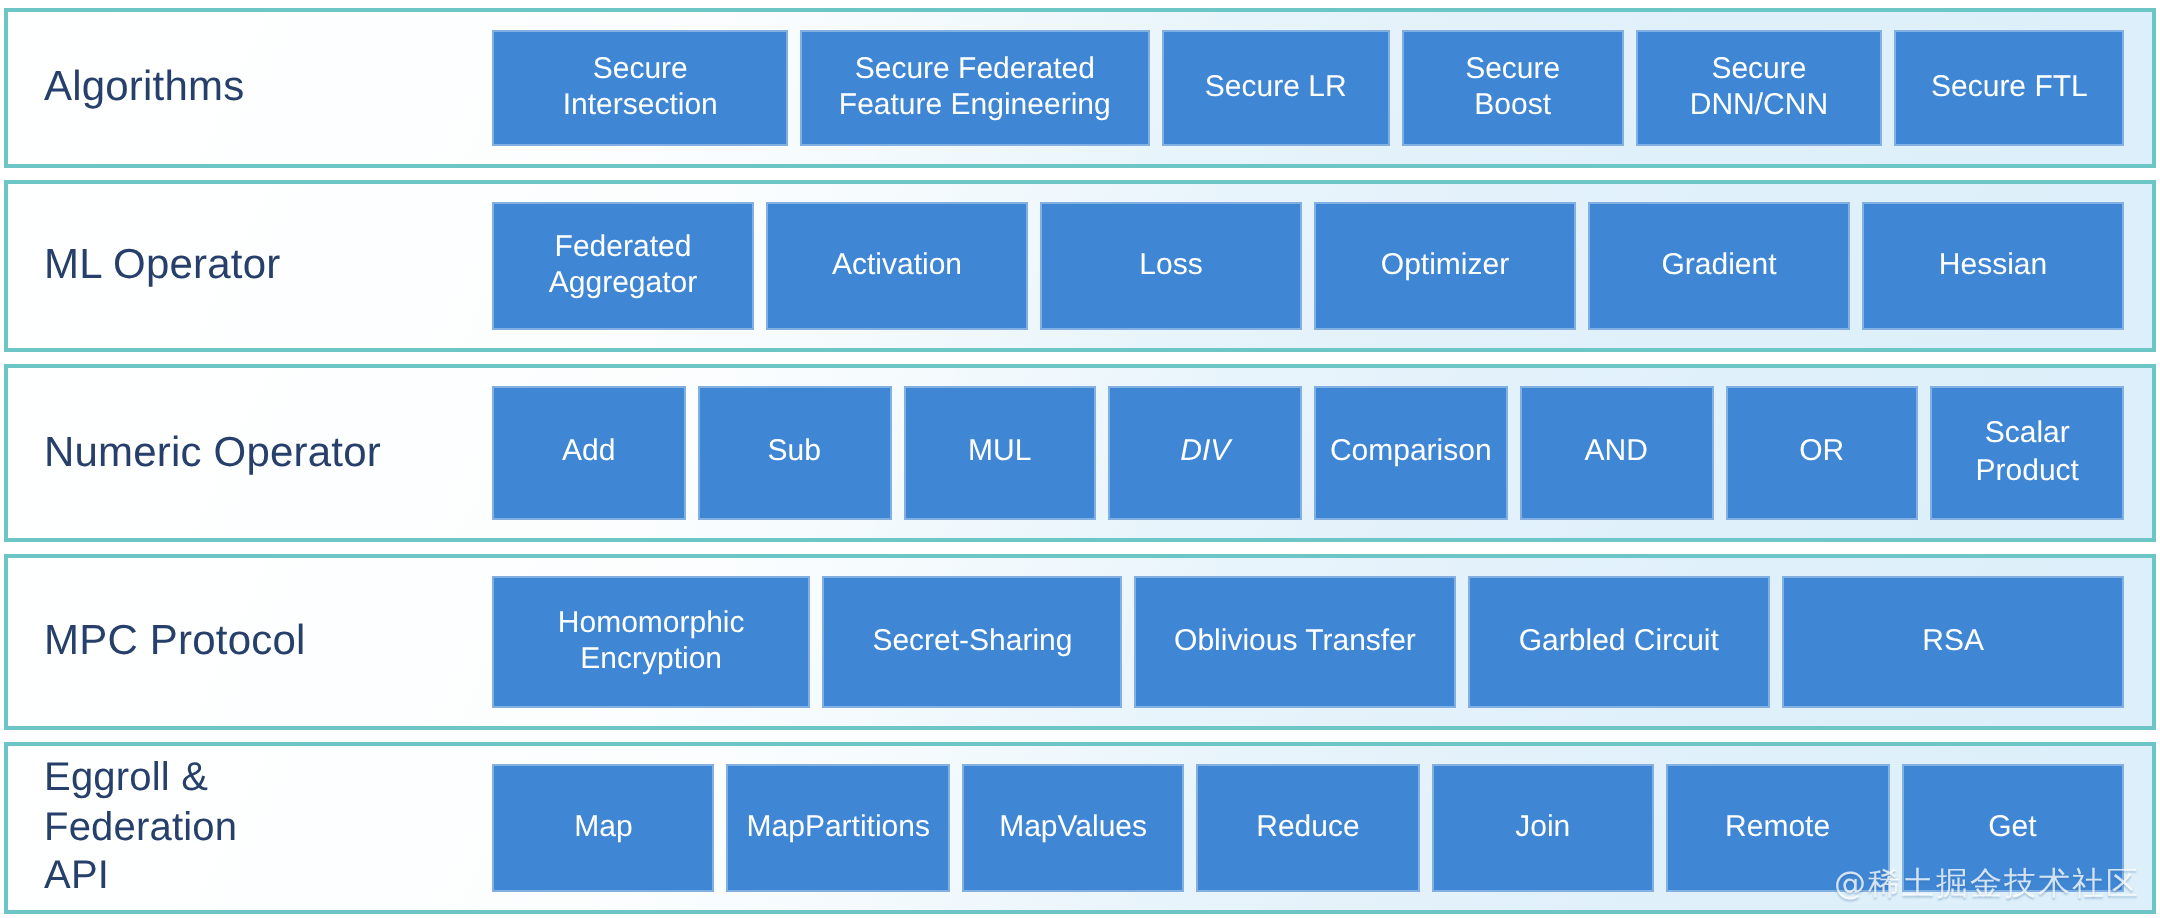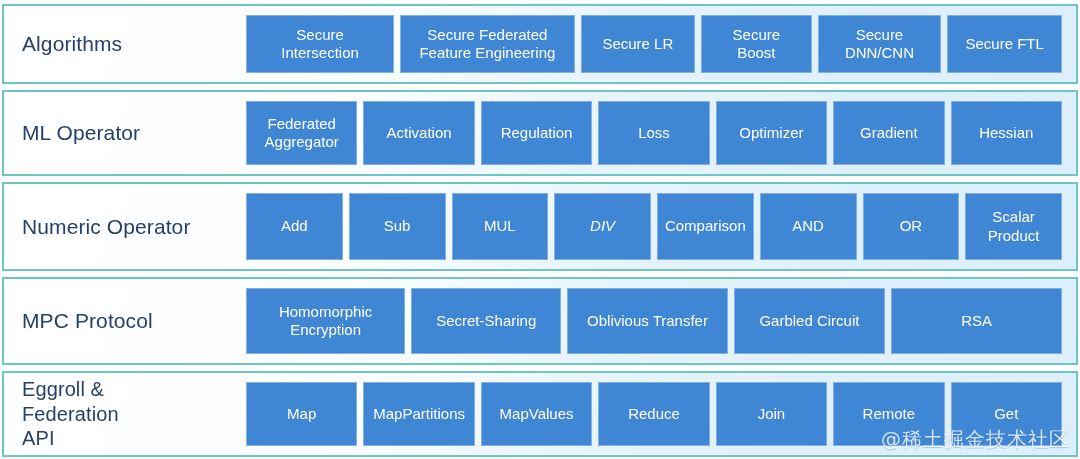--- a/index.html
+++ b/index.html
@@ -95,21 +95,21 @@
 
   .gap { height: 6px; flex: 0 0 6px; }
   .gap-top { height: 4px; flex: 0 0 4px; }
 
   .watermark {
     position: absolute;
     right: 10px;
     bottom: 6px;
     z-index: 5;
     color: rgba(255,255,255,0.78);
-    font-size: 20px;
+    font-size: 16px;
     letter-spacing: 1px;
     font-family: "DejaVu Sans", sans-serif;
     text-shadow: 0 1px 1px rgba(60,110,160,0.35);
     pointer-events: none;
     user-select: none;
   }
 </style>
 </head>
 <body>
 
@@ -131,21 +131,20 @@
           <div class="op-box" style="flex: 1.22 1 0px;">Secure FTL</div>
         </div>
       </div>
       <div class="gap"></div>
       <div class="layer r2">
         <div class="layer-label" style="white-space: pre-line;">ML Operator</div>
         <div class="layer-boxes">
           <div class="op-box" style="flex: 1 1 0px;">Federated
 Aggregator</div>
           <div class="op-box" style="flex: 1 1 0px;">Activation</div>
-          <div class="op-box" style="flex: 1 1 0px;">Regulation</div>
           <div class="op-box" style="flex: 1 1 0px;">Loss</div>
           <div class="op-box" style="flex: 1 1 0px;">Optimizer</div>
           <div class="op-box" style="flex: 1 1 0px;">Gradient</div>
           <div class="op-box" style="flex: 1 1 0px;">Hessian</div>
         </div>
       </div>
       <div class="gap"></div>
       <div class="layer r3">
         <div class="layer-label" style="white-space: pre-line;">Numeric Operator</div>
         <div class="layer-boxes">

